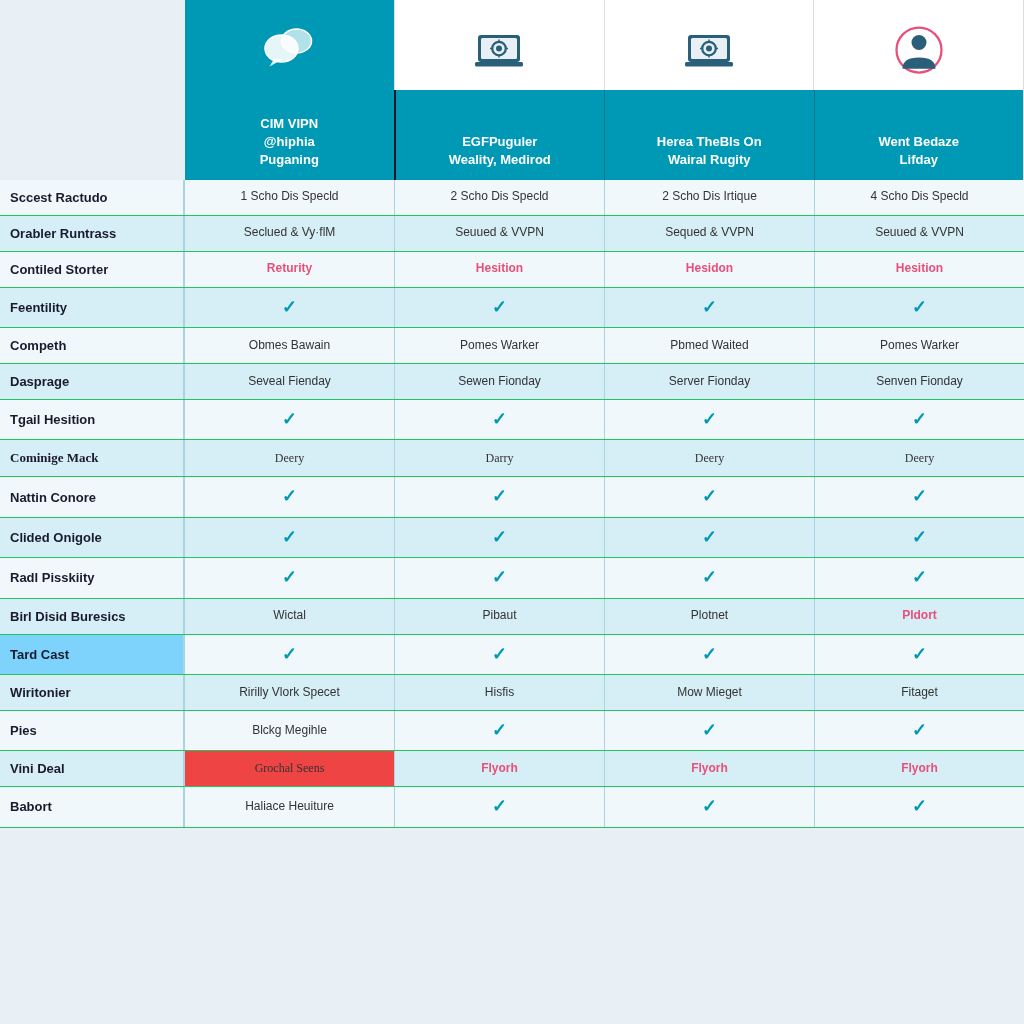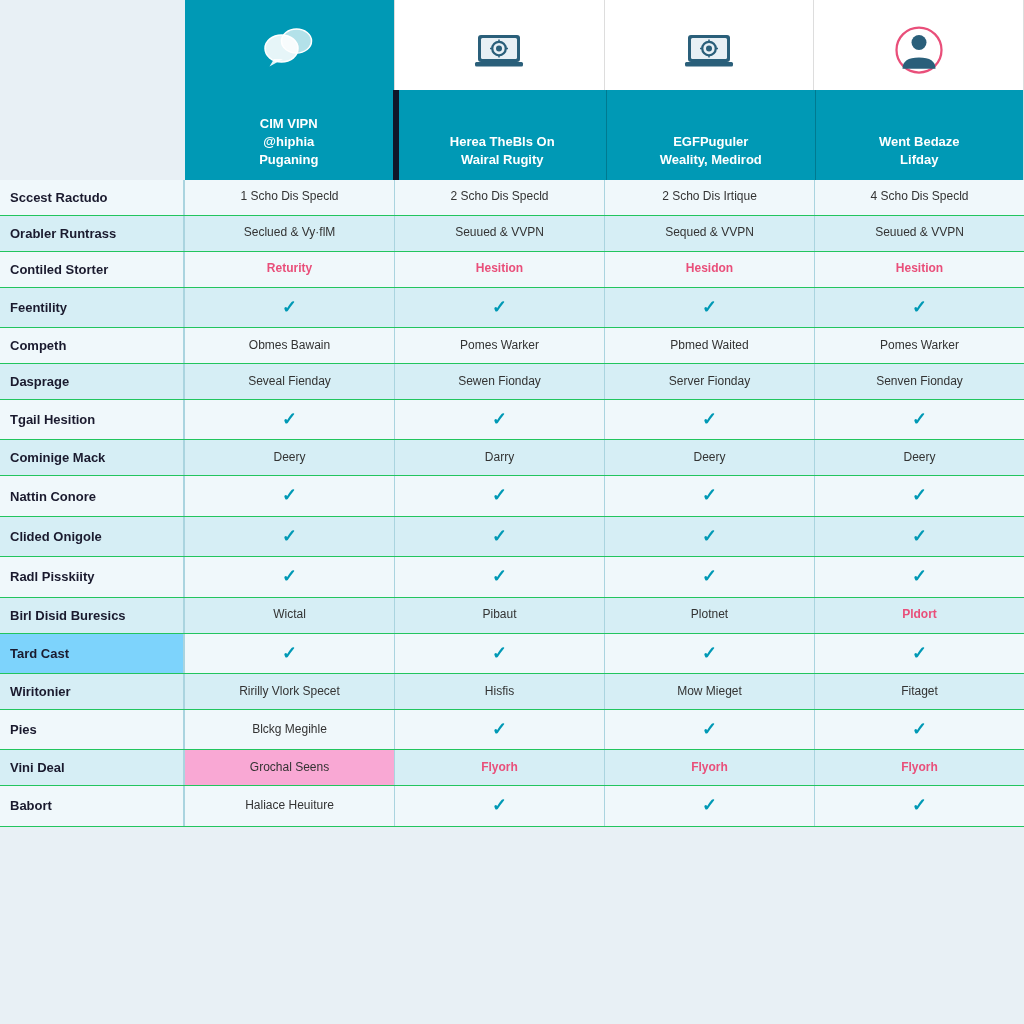--- a/index.html
+++ b/index.html
@@ -179,28 +179,28 @@
       <svg class="icon-svg" viewBox="0 0 80 80" fill="none">
         <circle cx="40" cy="40" r="30" stroke="#e94f7a" stroke-width="3" fill="none"></circle>
         <circle cx="40" cy="30" r="10" fill="#2a5f7a"></circle>
         <path d="M18 65 Q18 50 40 50 Q62 50 62 65" fill="#2a5f7a"></path>
       </svg>
     </div>
   </div>
 
   <div class="header-row">
     <div class="header-feature-col"></div>
-    <div class="header-plan" style="background:#0099b5; border-right:6px solid #0f172a;">
+    <div class="header-plan" style="background:#0099b5; border-right:2px solid #0f172a;">
       <div class="plan-title-box blue-bg" style="color:white; font-size:13px; font-weight:bold; line-height:1.4;">CIM VIPN<br>@hiphia<br>Puganing</div>
+    </div>
+    <div class="header-plan" style="background:#0099b5; border-right:1px solid #007a90;">
+      <div class="plan-title-box white-bg" style="color:white; font-size:13px; font-weight:bold; line-height:1.4;">EGFPuguler<br>Weality, Medirod</div>
     </div>
     <div class="header-plan" style="background:#0099b5; border-right:1px solid #007a90;">
       <div class="plan-title-box white-bg" style="color:white; font-size:13px; font-weight:bold; line-height:1.4;">Herea TheBls On<br>Wairal Rugity</div>
-    </div>
-    <div class="header-plan" style="background:#0099b5; border-right:1px solid #007a90;">
-      <div class="plan-title-box white-bg" style="color:white; font-size:13px; font-weight:bold; line-height:1.4;">EGFPuguler<br>Weality, Medirod</div>
     </div>
     <div class="header-plan" style="background:#0099b5;">
       <div class="plan-title-box white-bg" style="color:white; font-size:13px; font-weight:bold; line-height:1.4;">Went Bedaze<br>Lifday</div>
     </div>
   </div>
 
   <div class="table-wrapper" id="table-body">
   <div class="data-row" style="background: rgb(240, 248, 251);">
         <div class="feature-col" style="background: rgb(240, 248, 251);">Sccest Ractudo</div>
         <div class="plan-col" style="background: rgb(240, 248, 251);">1 Scho Dis Specld</div>
@@ -267,21 +267,21 @@
         <div class="plan-col" style="background: rgb(240, 248, 251);">
           <span class="checkmark">✓</span>
         </div>
         <div class="plan-col" style="background: rgb(240, 248, 251);">
           <span class="checkmark">✓</span>
         </div>
         <div class="plan-col" style="background: rgb(240, 248, 251);">
           <span class="checkmark">✓</span>
         </div>
       </div>
-      <div class="data-row" style="background: #1d4ed8;">
+      <div class="data-row" style="background: #1d4ed8; font-family: Liberation Serif, serif;">
         <div class="feature-col" style="background: rgb(214, 238, 245);">Cominige Mack</div>
         <div class="plan-col" style="background: rgb(214, 238, 245);">Deery</div>
         <div class="plan-col" style="background: rgb(214, 238, 245);">Darry</div>
         <div class="plan-col" style="background: rgb(214, 238, 245);">Deery</div>
         <div class="plan-col" style="background: rgb(214, 238, 245);">Deery</div>
       </div>
       <div class="data-row" style="background: rgb(240, 248, 251);">
         <div class="feature-col" style="background: rgb(240, 248, 251);">Nattin Conore</div>
         <div class="plan-col" style="background: rgb(240, 248, 251);">
           <span class="checkmark">✓</span>
@@ -365,21 +365,21 @@
         </div>
         <div class="plan-col" style="background: rgb(240, 248, 251);">
           <span class="checkmark">✓</span>
         </div>
         <div class="plan-col" style="background: rgb(240, 248, 251);">
           <span class="checkmark">✓</span>
         </div>
       </div>
       <div class="data-row" style="background: rgb(214, 238, 245);">
         <div class="feature-col" style="background: rgb(214, 238, 245);">Vini Deal</div>
-        <div class="plan-col" style="background: #f9a8d4;">Grochal Seens</div>
+        <div class="plan-col" style="background: #ef4444; font-family: Liberation Serif, serif;">Grochal Seens</div>
         <div class="plan-col" style="background: rgb(214, 238, 245);">
           <span class="pink-text">Flyorh</span>
         </div>
         <div class="plan-col" style="background: rgb(214, 238, 245);">
           <span class="pink-text">Flyorh</span>
         </div>
         <div class="plan-col" style="background: rgb(214, 238, 245);">
           <span class="pink-text">Flyorh</span>
         </div>
       </div>

